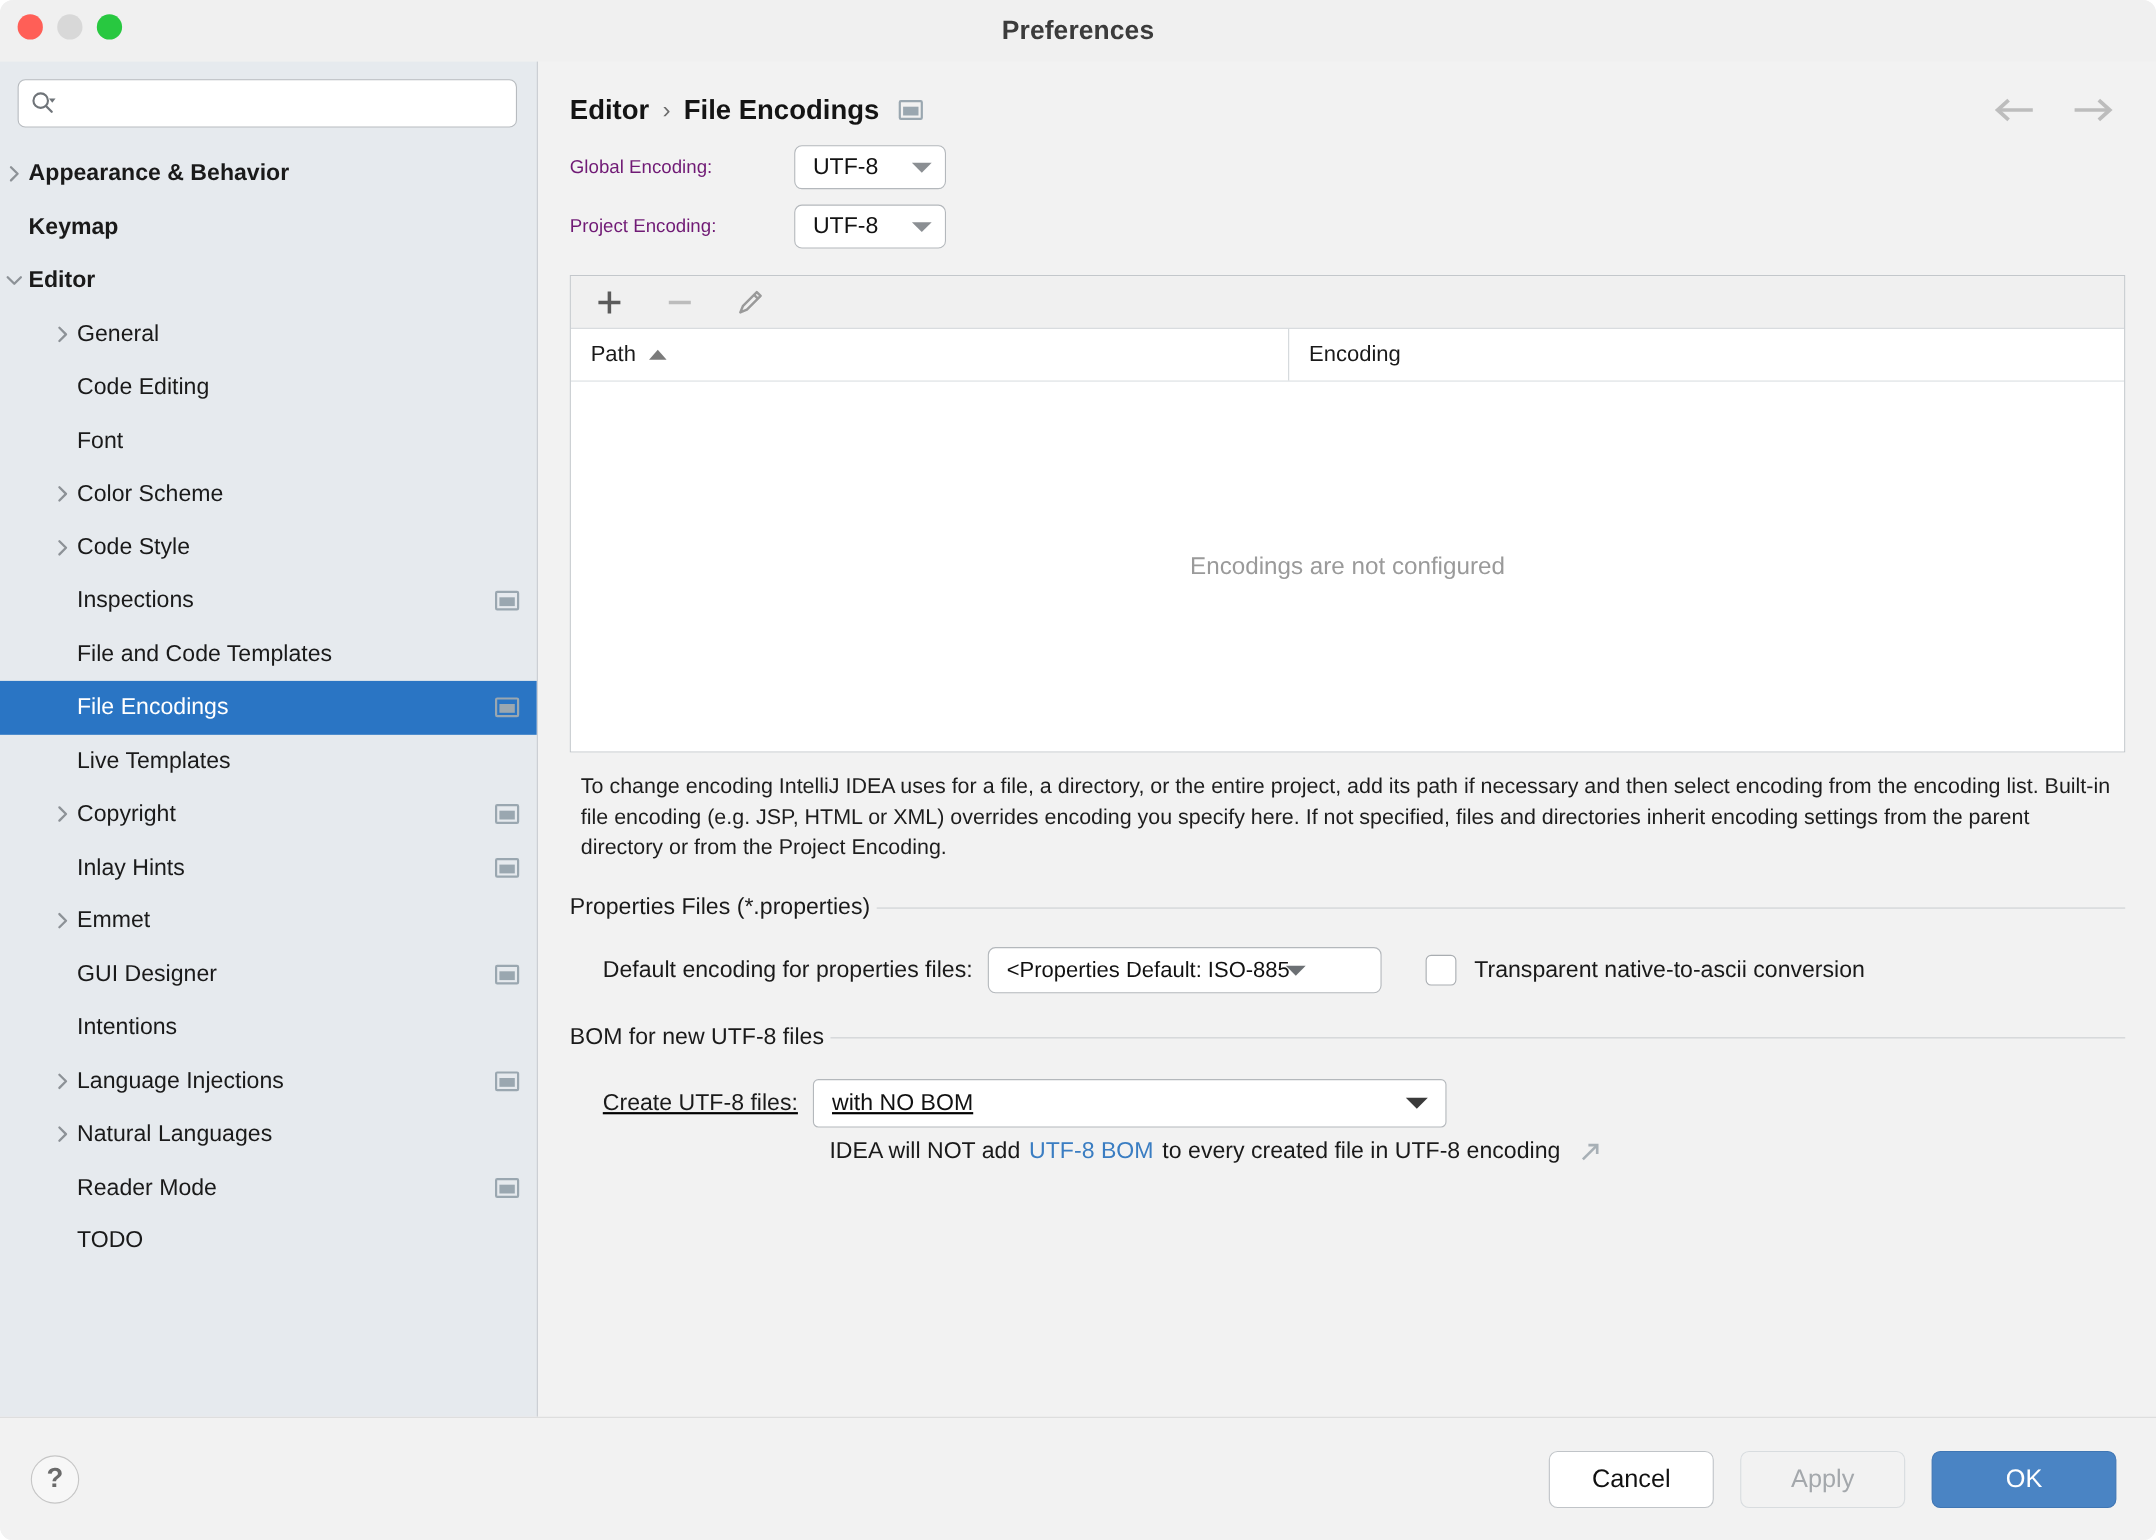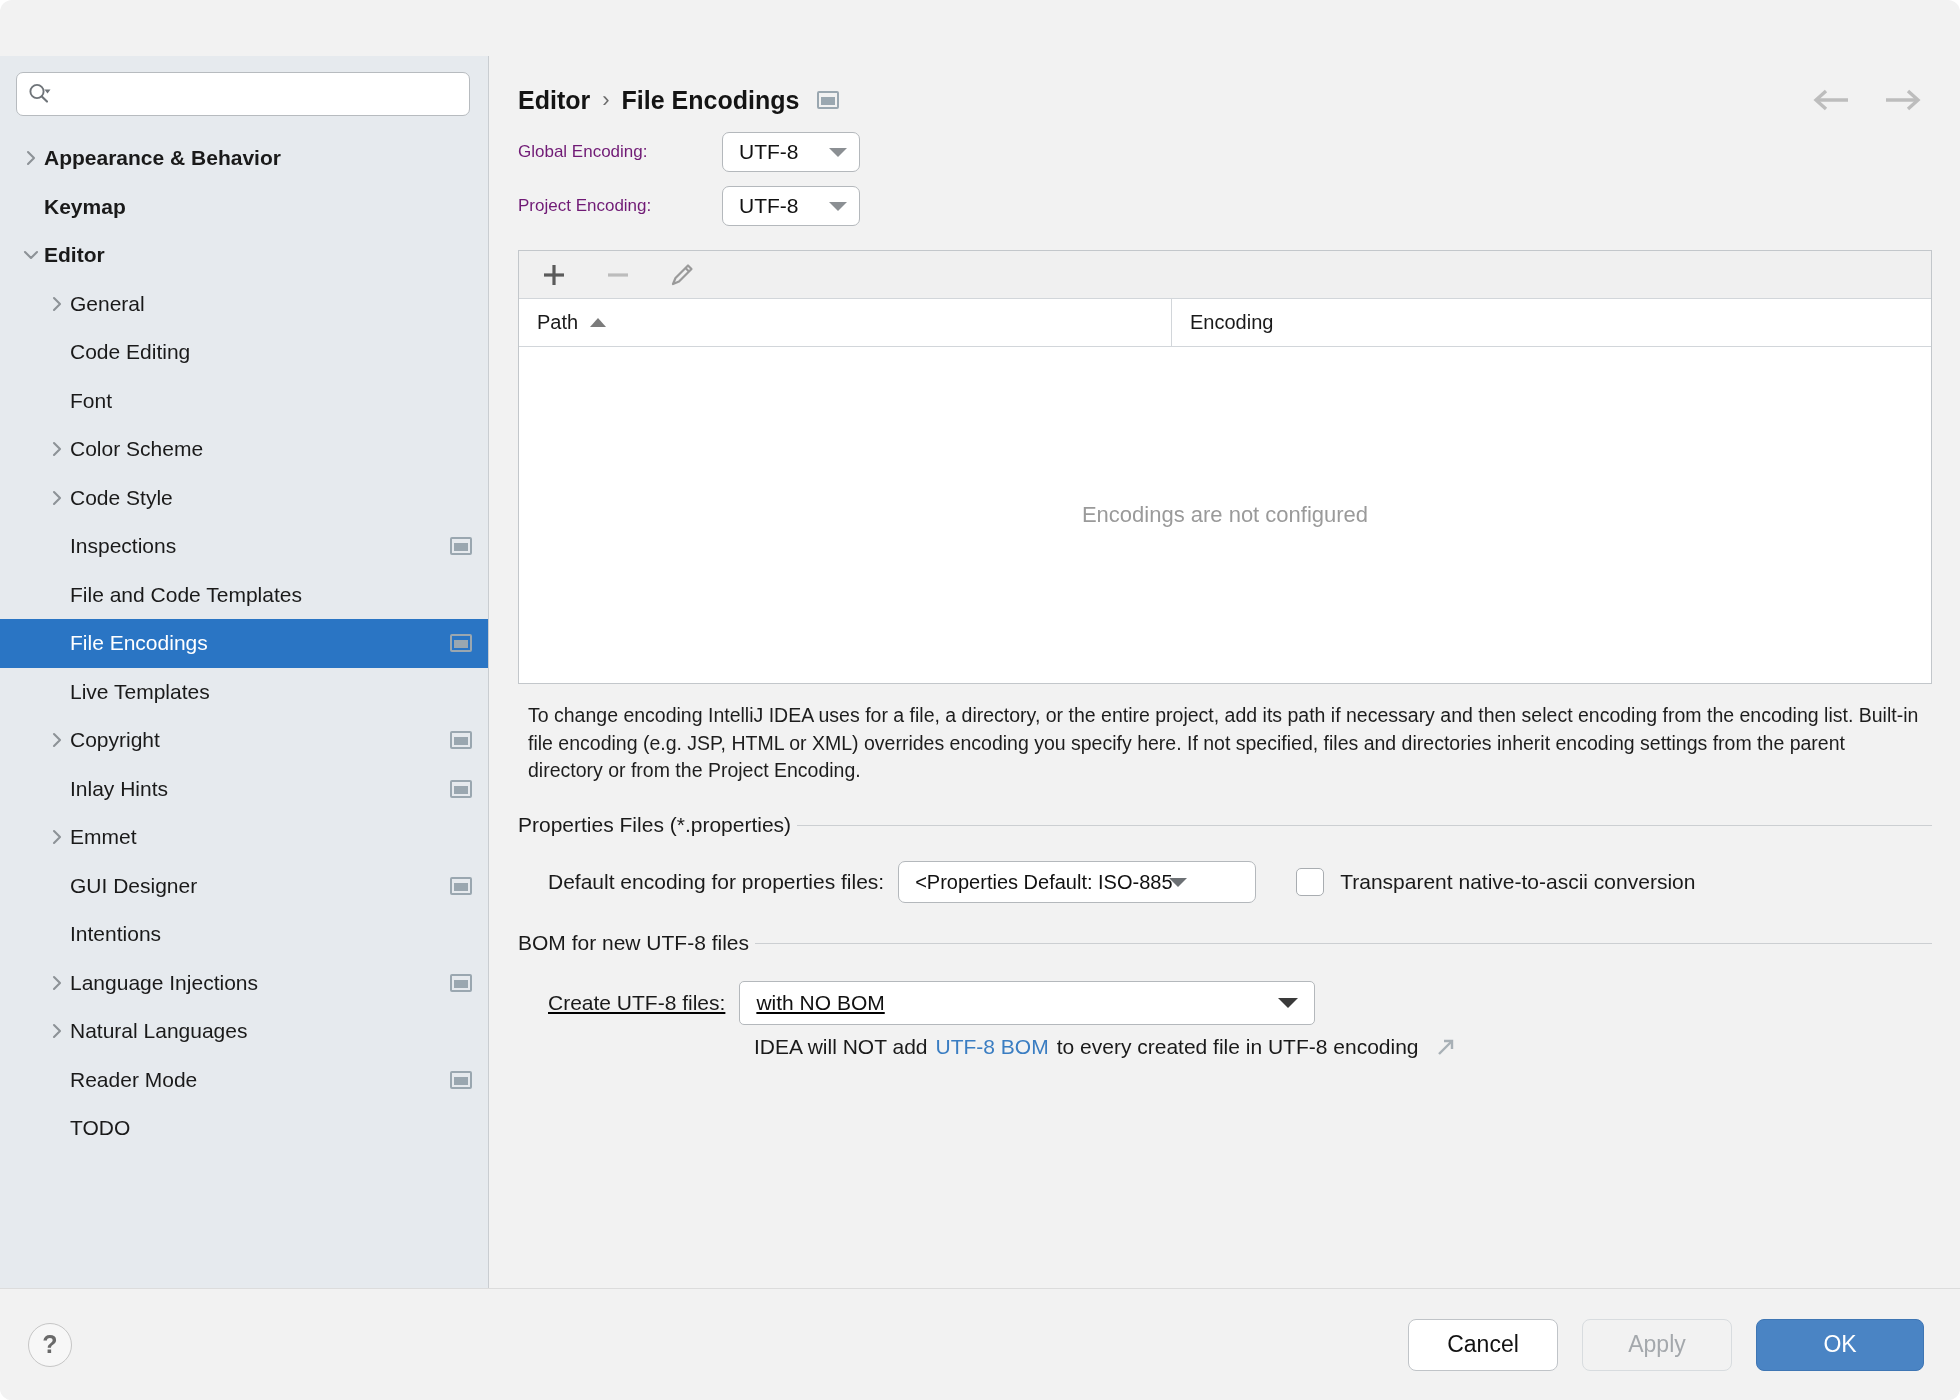--- a/index.html
+++ b/index.html
@@ -66,21 +66,21 @@
     padding-right: 16px;
   }
   .tree-item .twisty {
     width: 26px; flex: 0 0 26px;
     display: flex; align-items: center; justify-content: center;
     color: #8d9297;
   }
   .tree-item .label {
     font-size: 21px; color: #1a1a1a; white-space: nowrap;
   }
-  .tree-item.lvl0 { padding-left: 18px; }
+  .tree-item.lvl0 { }
   .tree-item.lvl1 { padding-left: 44px; }
   .tree-item.bold .label { font-weight: bold; }
   .tree-item.selected { background: #2a75c4; }
   .tree-item.selected .label { color: #ffffff; }
   .badge-icon {
     margin-left: auto;
     width: 22px; height: 18px;
     border: 2px solid #9aa7b0;
     border-radius: 2px;
     background: #e6eaee;
@@ -254,20 +254,28 @@
   }
   .btn.cancel { background: #ffffff; border: 1px solid #c0c4c8; color: #111; }
   .btn.apply  { background: #f2f2f2; border: 1px solid #d8dcdf; color: #a4a8ac; }
   .btn.ok     { background: #4a84c4; border: 1px solid #3f76b4; color: #ffffff; min-width: 168px; }
 </style>
 </head>
 <body>
 
 <div class="window">
 
+  <div class="titlebar">
+    <div class="traffic">
+      <div class="dot red"></div>
+      <div class="dot yellow"></div>
+      <div class="dot green"></div>
+    </div>
+    <div class="titlebar-title">Preferences</div>
+  </div>
 
   <div class="sidebar">
     <div class="search-wrap">
       <div class="search-box">
         <span class="search-icon">
           <svg width="26" height="26" viewBox="0 0 26 26">
             <circle cx="10" cy="10.5" r="6.6" fill="none" stroke="#6f7479" stroke-width="1.9"></circle>
             <line x1="14.8" y1="15.4" x2="20" y2="20.6" stroke="#6f7479" stroke-width="2.1" stroke-linecap="round"></line>
             <polygon points="17.5,8.5 23.5,8.5 20.5,12.5" fill="#6f7479"></polygon>
           </svg>

